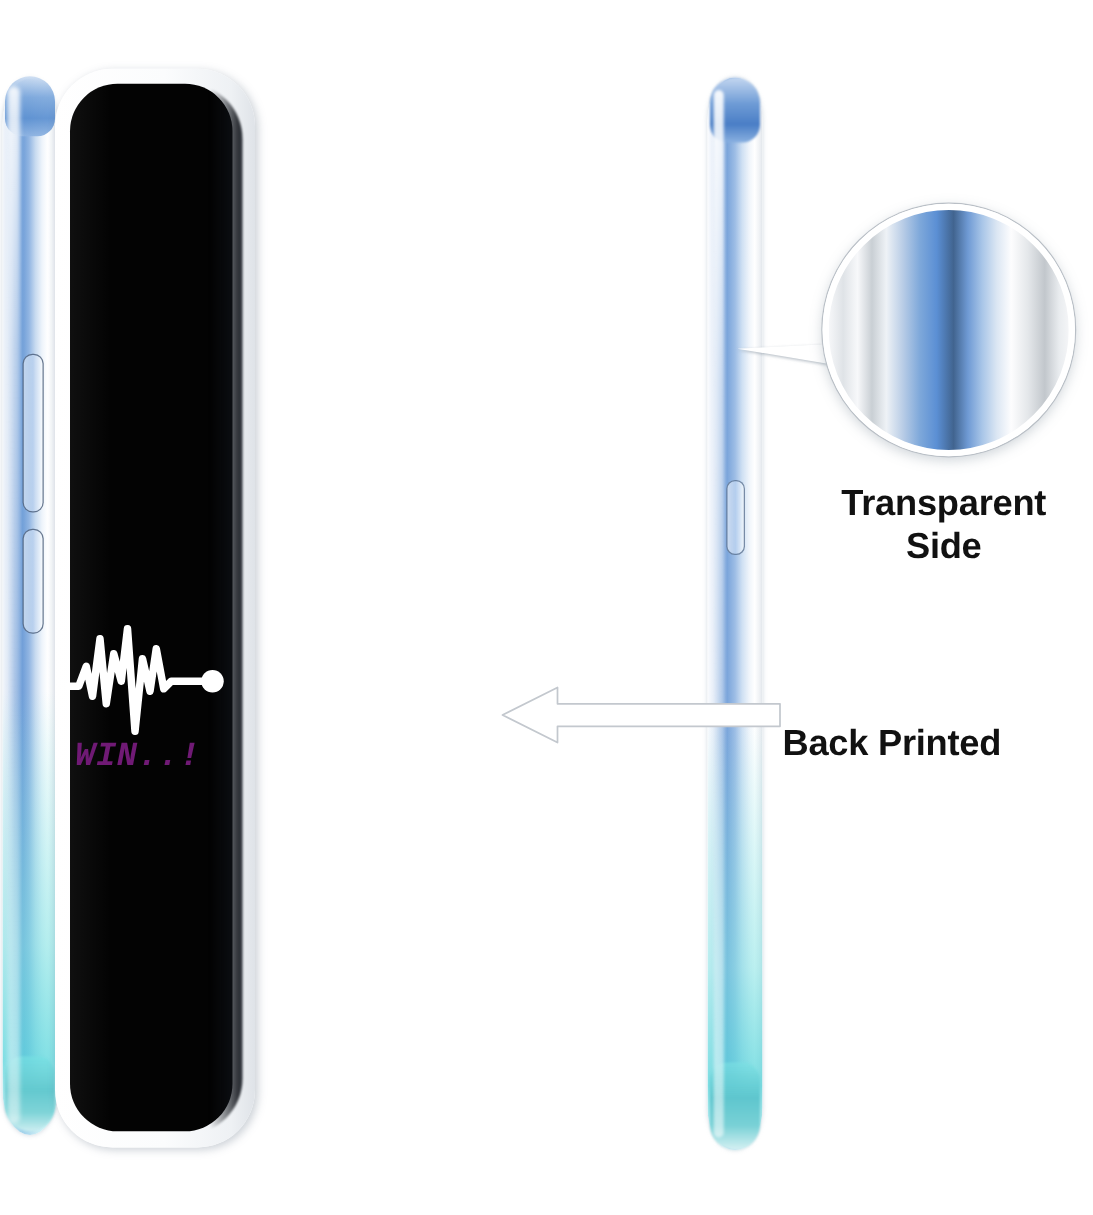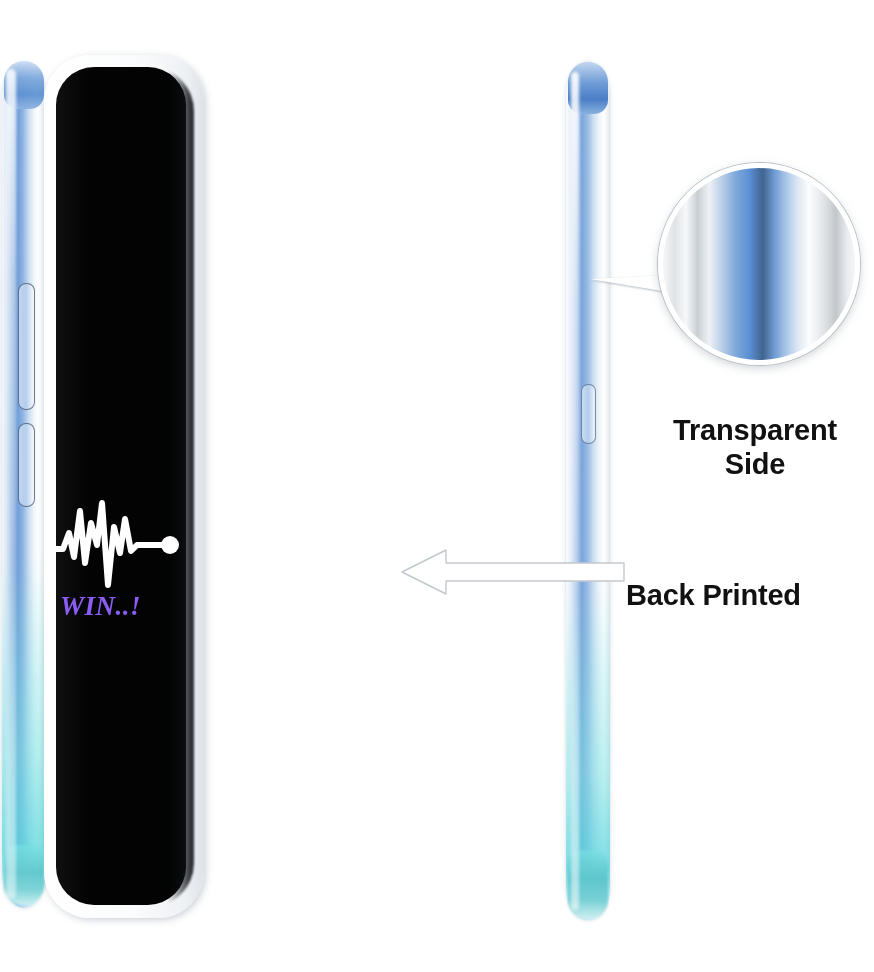--- a/index.html
+++ b/index.html
@@ -156,22 +156,22 @@
     left: 52px;
     top: 438px;
     width: 132px;
     height: 160px;
   }
   .ekg-svg { display: block; }
   .win-text {
     position: absolute;
     left: 8px;
     top: 98px;
-    color: #8b5cf6;
-    font-family: Liberation Serif, serif;
+    color: #701a75;
+    font-family: Liberation Mono, monospace;
     font-style: italic;
     font-weight: bold;
     font-size: 27px;
     letter-spacing: 0.5px;
     white-space: nowrap;
   }
 
   
   #right-phone {
     position: absolute;
@@ -310,21 +310,20 @@
     left: 636px;
     top: 386px;
     width: 238px;
     text-align: center;
     color: #111111;
     font-family: "Liberation Sans", sans-serif;
     font-weight: bold;
     font-size: 29px;
     line-height: 1.18;
     letter-spacing: -0.2px;
-    margin-top: 27px;
   }
   #label-backprinted {
     position: absolute;
     left: 626px;
     top: 551px;
     color: #111111;
     font-family: "Liberation Sans", sans-serif;
     font-weight: bold;
     font-size: 29px;
     letter-spacing: -0.2px;

